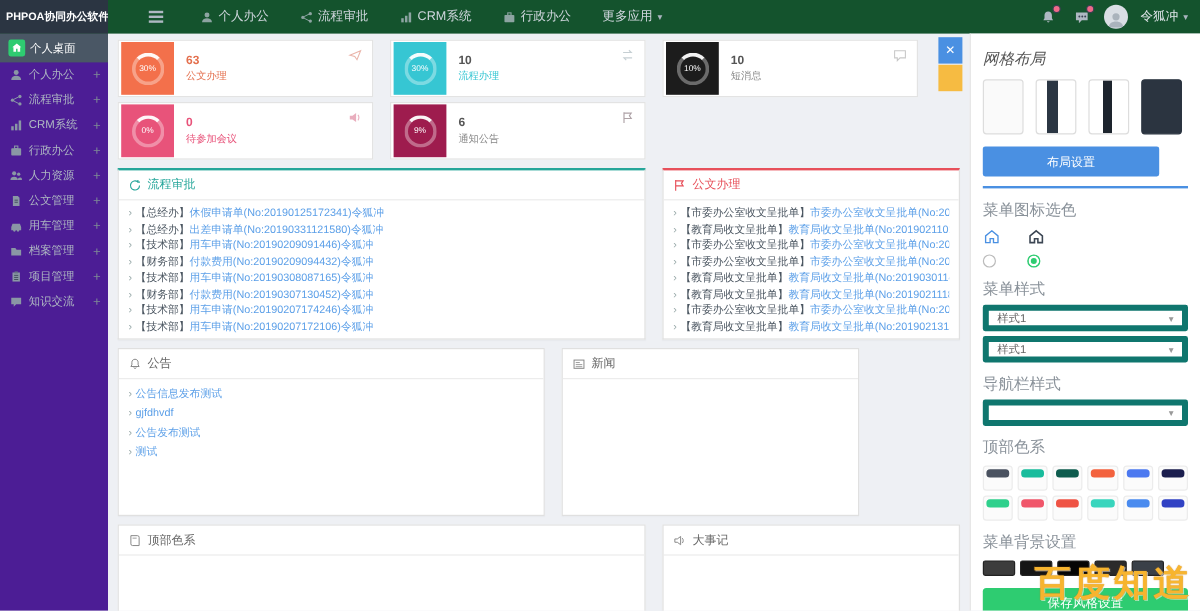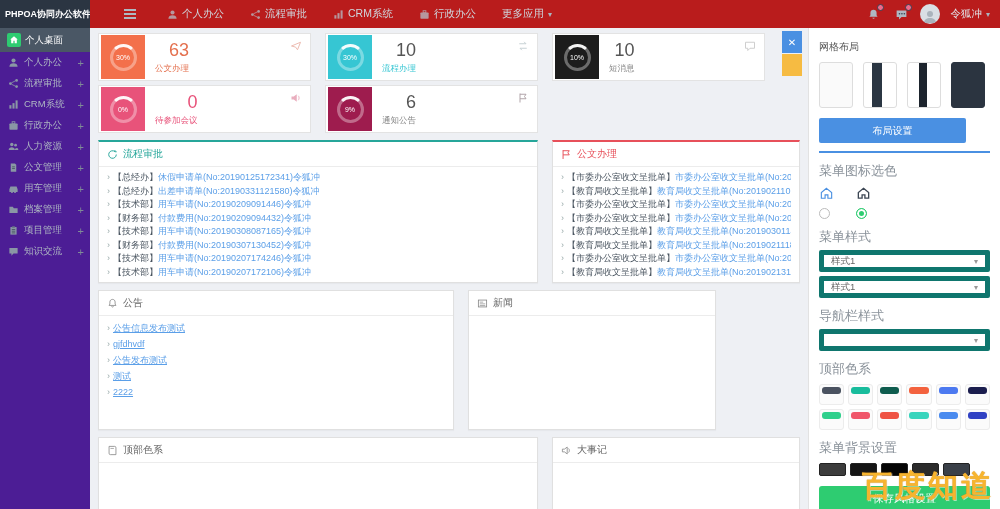--- a/index.html
+++ b/index.html
@@ -1,19 +1,19 @@
 <!DOCTYPE html>
 <html><head>
 <meta charset="utf-8">
 <style>
   * { margin:0; padding:0; box-sizing:border-box; }
   html,body { width:1000px; height:509px; overflow:hidden; font-family:"Liberation Sans","DejaVu Sans",sans-serif; background:#eef0f4; position:relative; }
 
   
-  .header { position:absolute; top:0; left:0; width:1000px; height:28px; background:#b91c1c; z-index:20; display:flex; align-items:center; }
+  .header { position:absolute; top:0; left:0; width:1000px; height:28px; background:#14532d; z-index:20; display:flex; align-items:center; }
   .logo { width:90px; height:28px; background:#2b3542; color:#fff; font-size:9px; font-weight:bold; line-height:28px; padding-left:5px; white-space:nowrap; overflow:hidden; }
   .burger { margin-left:34px; cursor:pointer; display:flex; flex-direction:column; gap:2px; }
   .burger i { display:block; width:12px; height:2px; background:#aeb8c2; }
   .topnav { display:flex; margin-left:18px; height:28px; }
   .topnav .tn { display:flex; align-items:center; gap:4px; padding:0 13px; color:#cfd6dd; font-size:10.5px; cursor:pointer; }
   .topnav .tn svg { opacity:.75; }
   .hd-right { margin-left:auto; display:flex; align-items:center; gap:10px; padding-right:10px; }
   .hd-ic { position:relative; width:18px; height:18px; display:flex; align-items:center; justify-content:center; cursor:pointer; }
   .badge-dot { position:absolute; top:-1px; right:-2px; width:7px; height:7px; border-radius:50%; background:#f06a8a; border:1px solid #364150; }
   .avatar { width:20px; height:20px; border-radius:50%; background:#d9dee4; display:flex; align-items:flex-end; justify-content:center; overflow:hidden; }
@@ -30,21 +30,21 @@
   .sb-item.active .sb-ic { background:#2ecc71; border-radius:2px; padding:2px; width:14px; height:14px; }
 
   
   .main { position:absolute; top:28px; left:90px; width:718px; bottom:0; padding:5px 0 0 8px; overflow:hidden; }
   .stats { display:grid; grid-template-columns:repeat(3,213px); column-gap:14px; row-gap:4px; }
   .stat-card { height:48px; background:#fff; border:1px solid #e3e3e3; display:flex; align-items:center; position:relative; cursor:pointer; }
   .stat-ic { width:44px; height:44px; margin-left:2px; flex:none; position:relative; display:flex; align-items:center; justify-content:center; }
   .ring { width:27px; height:27px; border-radius:50%; border:3px solid rgba(255,255,255,.35); border-top-color:rgba(255,255,255,.95); position:absolute; }
   .pct { position:relative; color:#fff; font-size:7px; }
   .stat-info { margin-left:10px; }
-  .stat-val { font-size:18px; font-weight:normal; color:#555;text-align:right; }
+  .stat-val { font-size:10px; font-weight:bold; color:#555; }
   .stat-lbl { font-size:8.5px; color:#888; margin-top:2px; }
   .sc1 .stat-val, .sc1 .stat-lbl { color:#e4704e; }
   .sc2 .stat-lbl { color:#36c6d3; }
   .sc4 .stat-val, .sc4 .stat-lbl { color:#e8537a; }
   .corner-ic { position:absolute; top:6px; right:8px; opacity:.8; }
 
   .panel-row { display:flex; gap:14px; margin-top:7px; }
   .panel { background:#fff; border:1px solid #e0e0e0; box-shadow:0 1px 1px rgba(0,0,0,.03); overflow:hidden; }
   .p-flow { width:440px; height:143px; border-top:2px solid #26a69a; }
   .p-doc  { width:248px; height:143px; border-top:2px solid #e7505a; }
@@ -54,31 +54,31 @@
   .p-events  { width:248px; height:90px; }
   .panel-h { height:25px; display:flex; align-items:center; gap:5px; padding:0 8px; border-bottom:1px solid #ececec; font-size:10px; color:#666; }
   .p-flow .panel-h { color:#26a69a; }
   .p-doc  .panel-h { color:#e7505a; }
   .panel-b { padding:4px 8px; }
   .li { font-size:9px; line-height:13.5px; white-space:nowrap; overflow:hidden; color:#556; }
   .li .arr { color:#9aa; margin-right:3px; }
   .li .pre { color:#4a5560; }
   .li .lnk { color:#5b9fe8; text-decoration:none; cursor:pointer; }
   .p-notice .li { line-height:16px; }
-  .p-notice .lnk { text-decoration:underline; }
+  .p-notice .lnk { }
 
   
   .panel-toggles { position:absolute; top:31px; left:782px; z-index:30; }
   .pt-btn { width:20px; height:22px; display:flex; align-items:center; justify-content:center; color:#fff; font-size:10px; cursor:pointer; }
   .pt-blue { background:#4a90e2; }
   .pt-yellow { background:#f6bb42; margin-top:1px; }
 
   
   .rpanel { position:absolute; top:28px; left:808px; width:192px; bottom:0; background:#fff; border-left:1px solid #e2e2e2; padding:8px 10px; overflow:hidden; z-index:25; }
-  .r-title { font-size:10px; color:#555; margin:4px 0 8px; }
+  .r-title { font-size:13px; color:#555; margin:4px 0 8px;font-style:italic; }
   .lay-thumbs { display:flex; gap:10px; }
   .lt { width:34px; height:46px; border:1px solid #ddd; border-radius:3px; background:#fafafa; cursor:pointer; }
   .lt2 { background:linear-gradient(90deg,#fff 0 26%,#2b3643 26% 56%,#fff 56%); }
   .lt3 { background:linear-gradient(90deg,#fff 0 34%,#1d242d 34% 58%,#fff 58%); }
   .lt4 { background:#2b3440; border-color:#2b3440; }
   .tabbar { border-bottom:2px solid #4a90e2; padding:10px 0 8px; }
   .btn-blue-sm { display:block; width:86%; height:25px; background:#4a90e2; color:#fff; border:none; border-radius:2px; font-size:10px; cursor:pointer; }
   .r-label { font-size:13px; color:#8a929a; margin-top:9px; }
   .icon-row { display:flex; gap:22px; margin-top:6px; align-items:center; }
   .radio-row { display:flex; gap:26px; margin-top:7px; align-items:center; }
@@ -413,21 +413,20 @@
         <svg width="11" height="11" viewBox="0 0 16 16">
             <path d="M8 2c-2.2 0-3.8 1.6-3.8 3.8v3L3 10.8h10l-1.2-2V5.8C11.8 3.6 10.2 2 8 2zM6.6 12a1.5 1.5 0 0 0 2.9 0" fill="none" stroke="#888" stroke-width="1.2"></path>
           </svg>
         <span>公告</span>
       </div>
       <div class="panel-b">
         <div class="li"><span class="arr">›</span><a class="lnk">公告信息发布测试</a></div>
         <div class="li"><span class="arr">›</span><a class="lnk">gjfdhvdf</a></div>
         <div class="li"><span class="arr">›</span><a class="lnk">公告发布测试</a></div>
         <div class="li"><span class="arr">›</span><a class="lnk">测试</a></div>
-        <div class="li"><span class="arr">›</span><a class="lnk">2222</a></div>
       </div>
     </div>
     <div class="panel p-news">
       <div class="panel-h">
         <svg width="11" height="11" viewBox="0 0 16 16">
             <rect x="2" y="3" width="12" height="10" fill="none" stroke="#888" stroke-width="1.2"></rect>
             <path d="M4 6h5M4 8.5h8M4 11h8" stroke="#888" stroke-width="1"></path>
           </svg>
         <span>新闻</span>
       </div>

